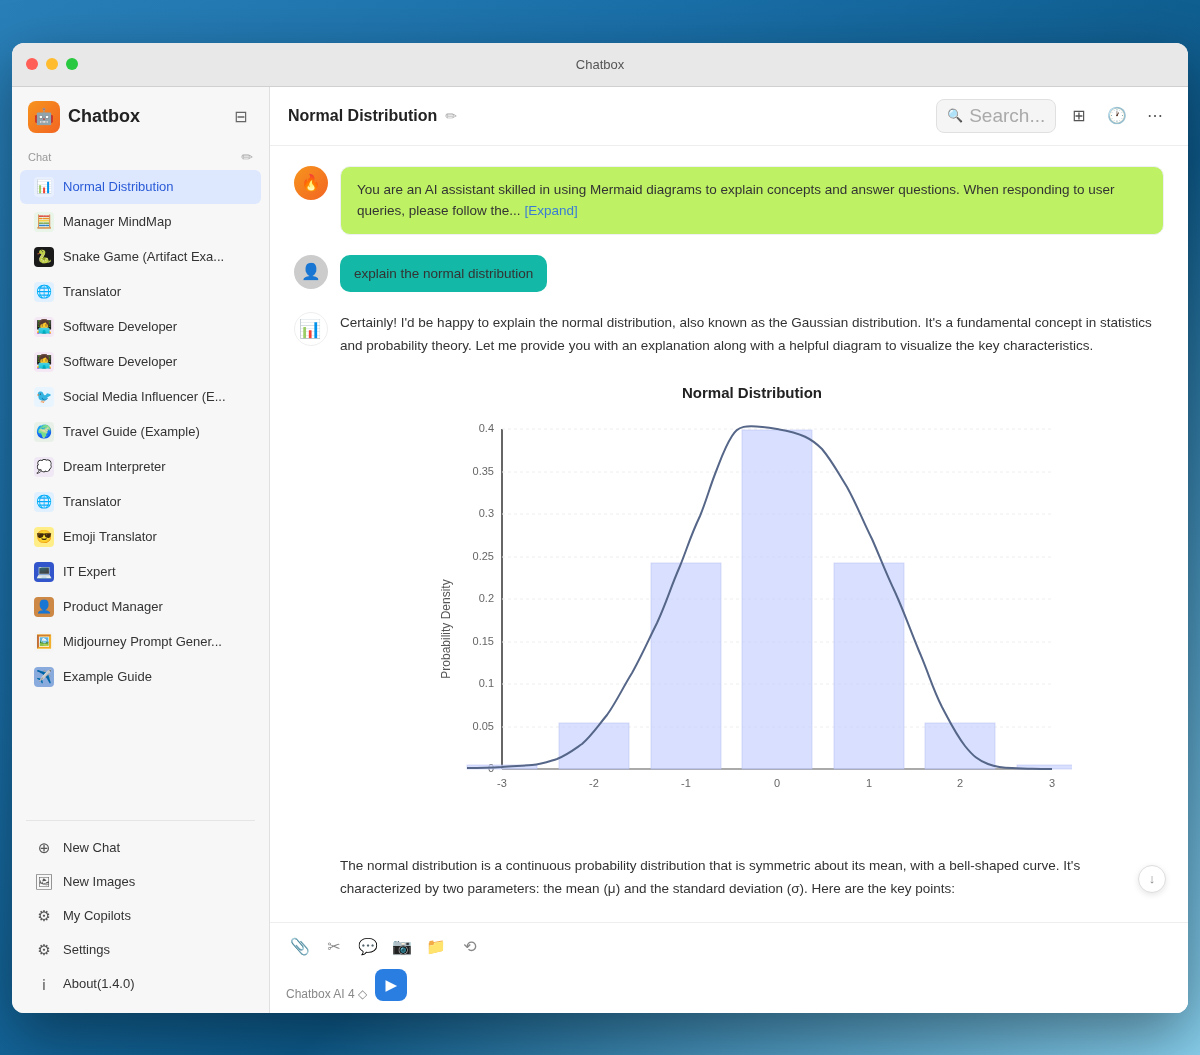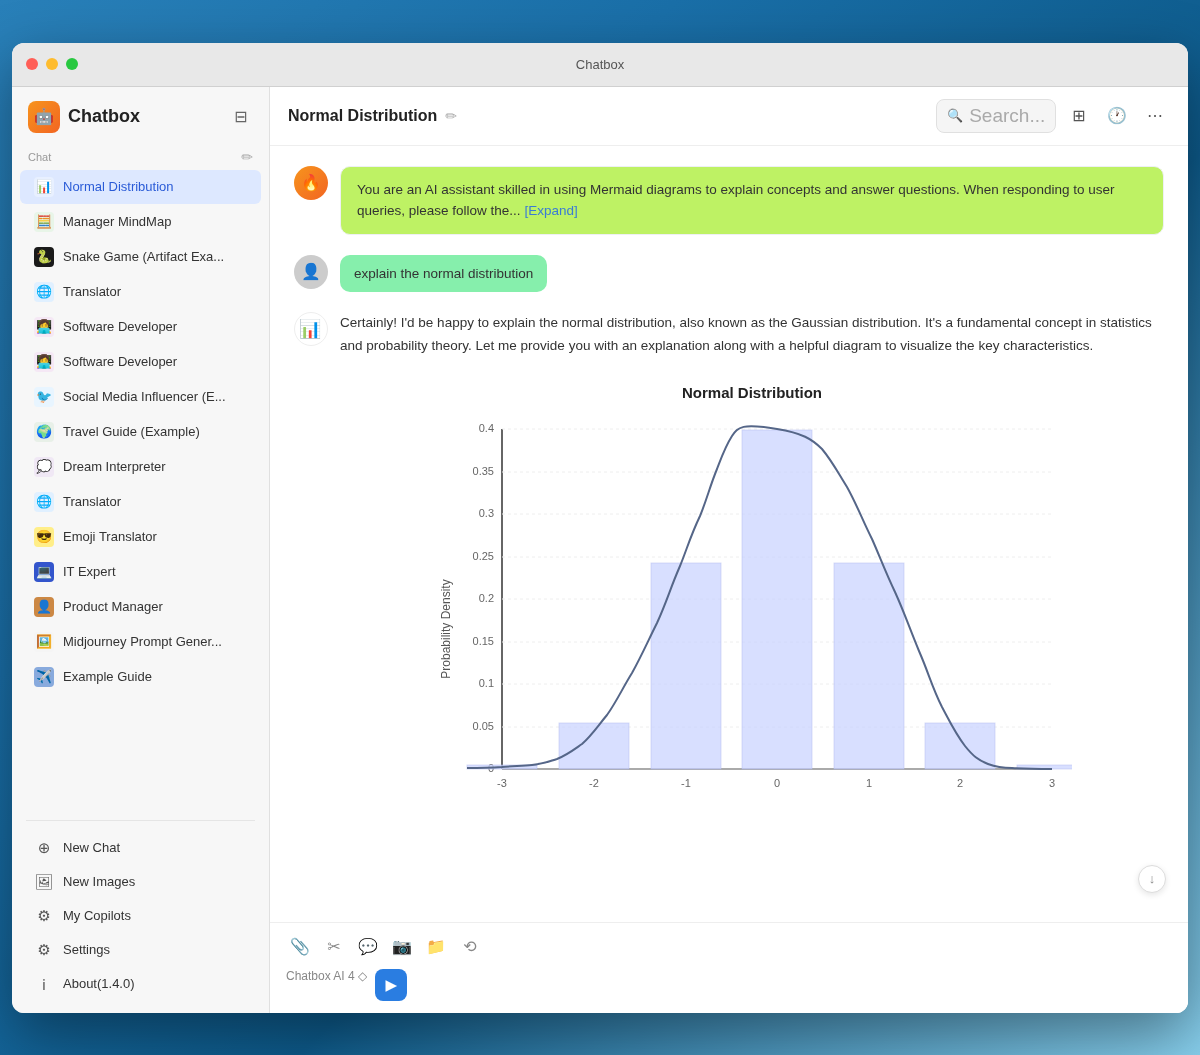--- a/index.html
+++ b/index.html
@@ -279,21 +279,21 @@
     .message-bubble {
       background: #bef264;
       border: 1px solid #eef0f3;
       border-radius: 10px;
       padding: 12px 16px;
       font-size: 13.5px;
       color: #333;
       line-height: 1.6;
     }
     .message-bubble.user-msg {
-      background: #86efac;
+      background: #14b8a6;
       border: none;
       display: inline-block;
       padding: 8px 14px;
     }
     .message-bubble .expand-link {
       color: #3a7bd5;
       cursor: pointer;
       font-size: 13.5px;
     }
     .message-plain {
@@ -350,21 +350,21 @@
       flex: 1;
       font-size: 14px;
       color: #aaa;
       background: none;
       border: none;
       outline: none;
       cursor: text;
     }
     .input-right {
       display: flex;
-      align-items: flex-start;
+      align-items: flex-end;
       gap: 8px;
     }
     .model-label {
       font-size: 12px;
       color: #888;
     }
     .send-btn {
       width: 32px;
       height: 32px;
       background: #2a7de1;
@@ -626,20 +626,21 @@
                     C 497,265 500,278 510,298
                     C 518,313 523,324 533,337
                     C 541,347 546,351 556,355
                     C 564,358 570,359 580,359
                     C 595,360 605,360 620,360
                   " fill="none" stroke="#556688" stroke-width="2"></path>
                 </svg>
               </div>
             </div>
 
+            <p class="message-plain">The normal distribution is a continuous probability distribution that is symmetric about its mean, with a bell-shaped curve. It's characterized by two parameters: the mean (μ) and the standard deviation (σ). Here are the key points:</p>
 
           </div>
         </div>
       </div>
 
       <div class="scroll-to-bottom">↓</div>
 
       <div class="chat-input-area">
         <div class="input-toolbar">
           <div class="input-tool-btn">📎</div>

